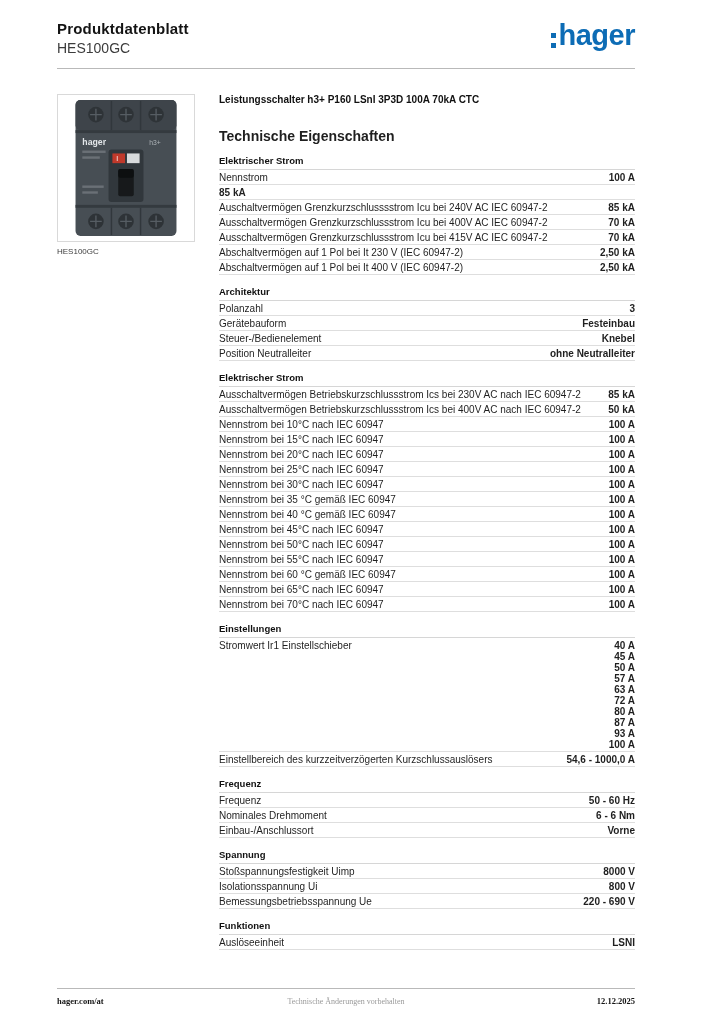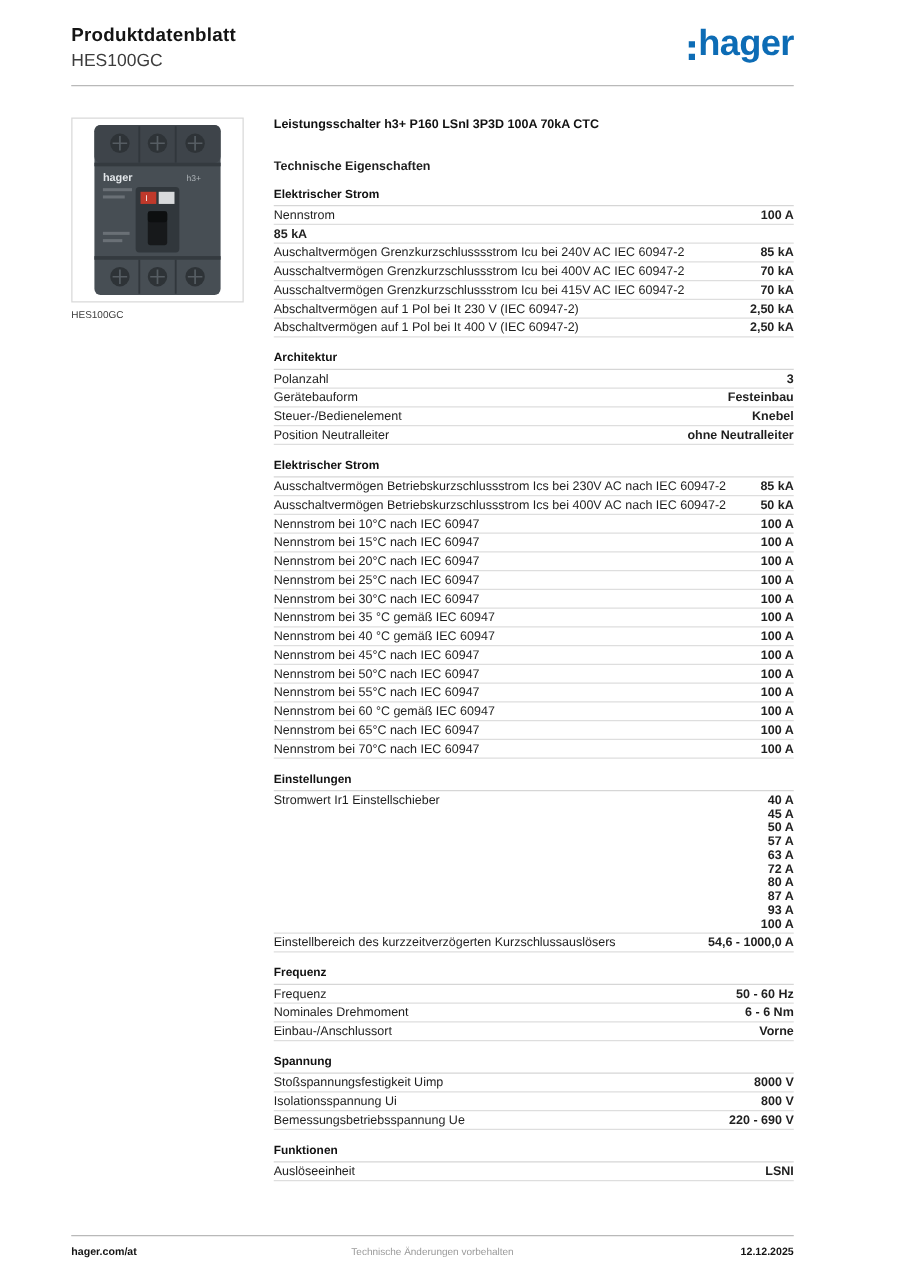--- a/index.html
+++ b/index.html
@@ -51,41 +51,41 @@
   .figure-col { flex: 0 0 138px; width: 138px; }
   .figure-box {
     width: 138px; height: 148px;
     border: 1px solid #d9d9d9;
     display: flex; align-items: center; justify-content: center;
     background: #fff;
   }
   .figure-caption { font-size: 8px; color: #3c3c3c; margin-top: 5px; }
   .content-col { flex: 1; margin-left: 24px; min-width: 0; }
   .product-title { font-size: 10px; font-weight: bold; color: #111; line-height: 12px; }
-  .intro-heading { font-size: 10px; font-weight: bold; margin-top: 22px; }
+  .intro-heading { font-size: 14px; font-weight: bold; margin-top: 22px; }
   .sec-title {
     font-size: 9.5px; font-weight: bold; color: #111;
     margin-top: 11px; padding-bottom: 3px;
     border-bottom: 1px solid #d6d6d6;
   }
   .row {
     display: flex; justify-content: space-between; align-items: flex-start;
     border-bottom: 1px solid #dedede;
     padding: 1.5px 0;
     font-size: 10px; line-height: 11px; color: #1f1f1f;
   }
   .lbl { padding-right: 16px; }
   .val { text-align: right; white-space: pre-line; flex: 0 0 auto; font-weight: bold; }
   
   footer {
     position: absolute; left: 57px; right: 57px; bottom: 18px;
     border-top: 1px solid #b9b9b9;
     padding-top: 7px;
   }
-  .f-wrap { position: relative; display: flex; align-items: center; }
+  .f-wrap { position: relative; display: flex; align-items: center; font-family: Liberation Serif, serif; }
   .f-left  { font-size: 8.5px; font-weight: bold; color: #141414; }
   .f-center{ position: absolute; left: 0; right: 0; text-align: center; font-size: 8px; color: #9a9a9a; }
   .f-right { margin-left: auto; font-size: 8.5px; font-weight: bold; color: #141414; }
 </style>
 </head>
 <body>
 
 <div class="page">
 
   <header>

